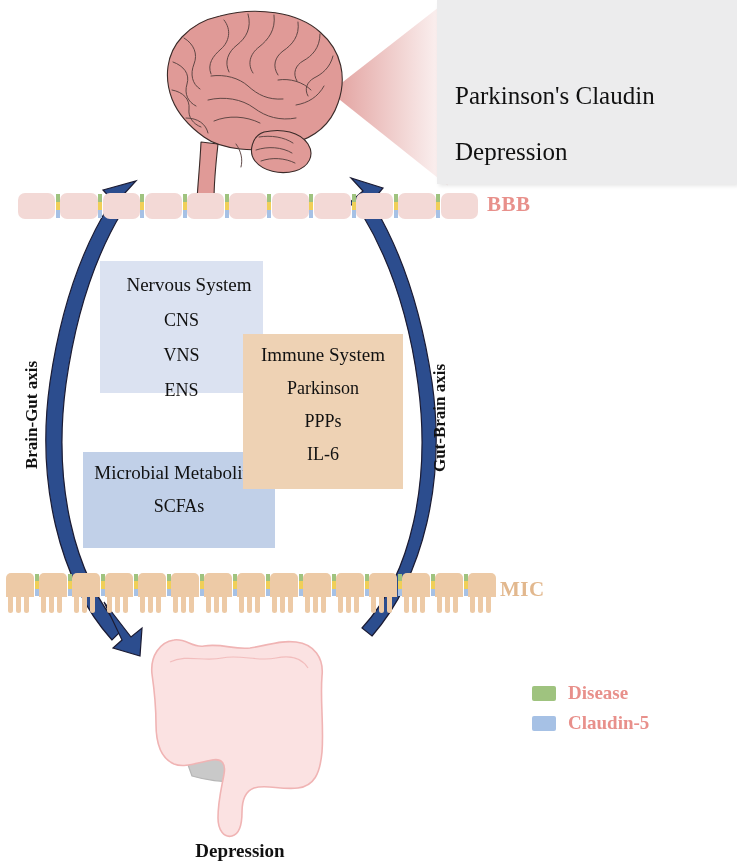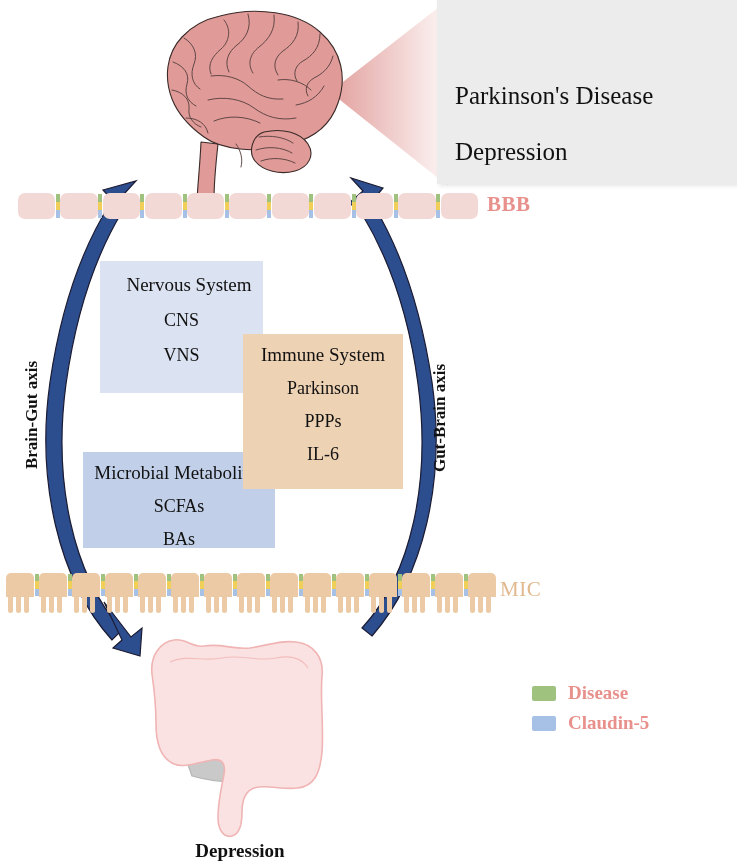--- a/index.html
+++ b/index.html
@@ -46,21 +46,21 @@
   #mic-row{left:6px;top:573px;width:490px;height:40px;z-index:5;}
   .mic-cell{
     position:absolute;top:0;height:24px;background:#edcaa6;
     border-radius:5px 5px 0 0;
   }
   .mic-villi{position:absolute;top:24px;height:16px;}
   .mic-villi span{
     display:inline-block;width:5px;height:16px;background:#edcaa6;
     border-radius:0 0 3px 3px;margin-right:3px;vertical-align:top;
   }
-  #mic-label{left:500px;top:577px;font-size:21px;font-weight:normal;
+  #mic-label{left:500px;top:577px;font-size:21px;font-weight:bold;
              color:#e2b88e;letter-spacing:.5px;z-index:6;}
 
   
   .axis-lab{
     font-size:17px;font-weight:bold;color:#111;white-space:nowrap;
     transform-origin:50% 50%;z-index:6;
   }
   #axis-left{left:-23px;top:405px;width:110px;text-align:center;
              transform:rotate(-90deg);}
   #axis-right{left:385px;top:408px;width:110px;text-align:center;
@@ -141,21 +141,21 @@
       <path d="M150,76 C162,74 175,78 183,86"></path>
       <path d="M196,82 C190,93 180,99 168,101"></path>
       <path d="M131,133 C143,131 156,133 165,139"></path>
       <path d="M128,146 C140,142 154,143 164,149"></path>
       <path d="M133,157 C144,153 157,154 167,159"></path>
       <path d="M108,140 C113,147 115,155 113,163"></path>
     </g>
   </svg>
 
   <div class="abs" id="callout">
-    <div class="line l1">Parkinson's Disease</div>
+    <div class="line l1">Parkinson's Claudin</div>
     <div class="line l2">Depression</div>
   </div>
 
   <div class="abs" id="bbb-row">
       <div class="bbb-cell" style="left: 0px; width: 37.2727px; background: rgb(243, 217, 214);"></div>
       <div class="junc" style="left: 37.7727px;">
         <i class="j-occ"></i>
         <i class="j-zo"></i>
         <i class="j-cld"></i>
       </div>
@@ -234,26 +234,26 @@
     </g>
   </svg>
 
   <div class="abs axis-lab" id="axis-left">Brain-Gut axis</div>
   <div class="abs axis-lab" id="axis-right">Gut-Brain axis</div>
 
   <div class="abs info-box" id="box-nervous">
     <div class="ttl">Nervous System</div>
     <div class="itm">CNS</div>
     <div class="itm">VNS</div>
+    <div class="itm">ENS</div>
   </div>
 
   <div class="abs info-box" id="box-metab">
     <div class="ttl">Microbial Metabolites</div>
     <div class="itm">SCFAs</div>
-    <div class="itm">BAs</div>
   </div>
 
   <div class="abs info-box" id="box-immune">
     <div class="ttl">Immune System</div>
     <div class="itm">Parkinson</div>
     <div class="itm">PPPs</div>
     <div class="itm">IL-6</div>
   </div>
 
   <div class="abs" id="mic-row">

